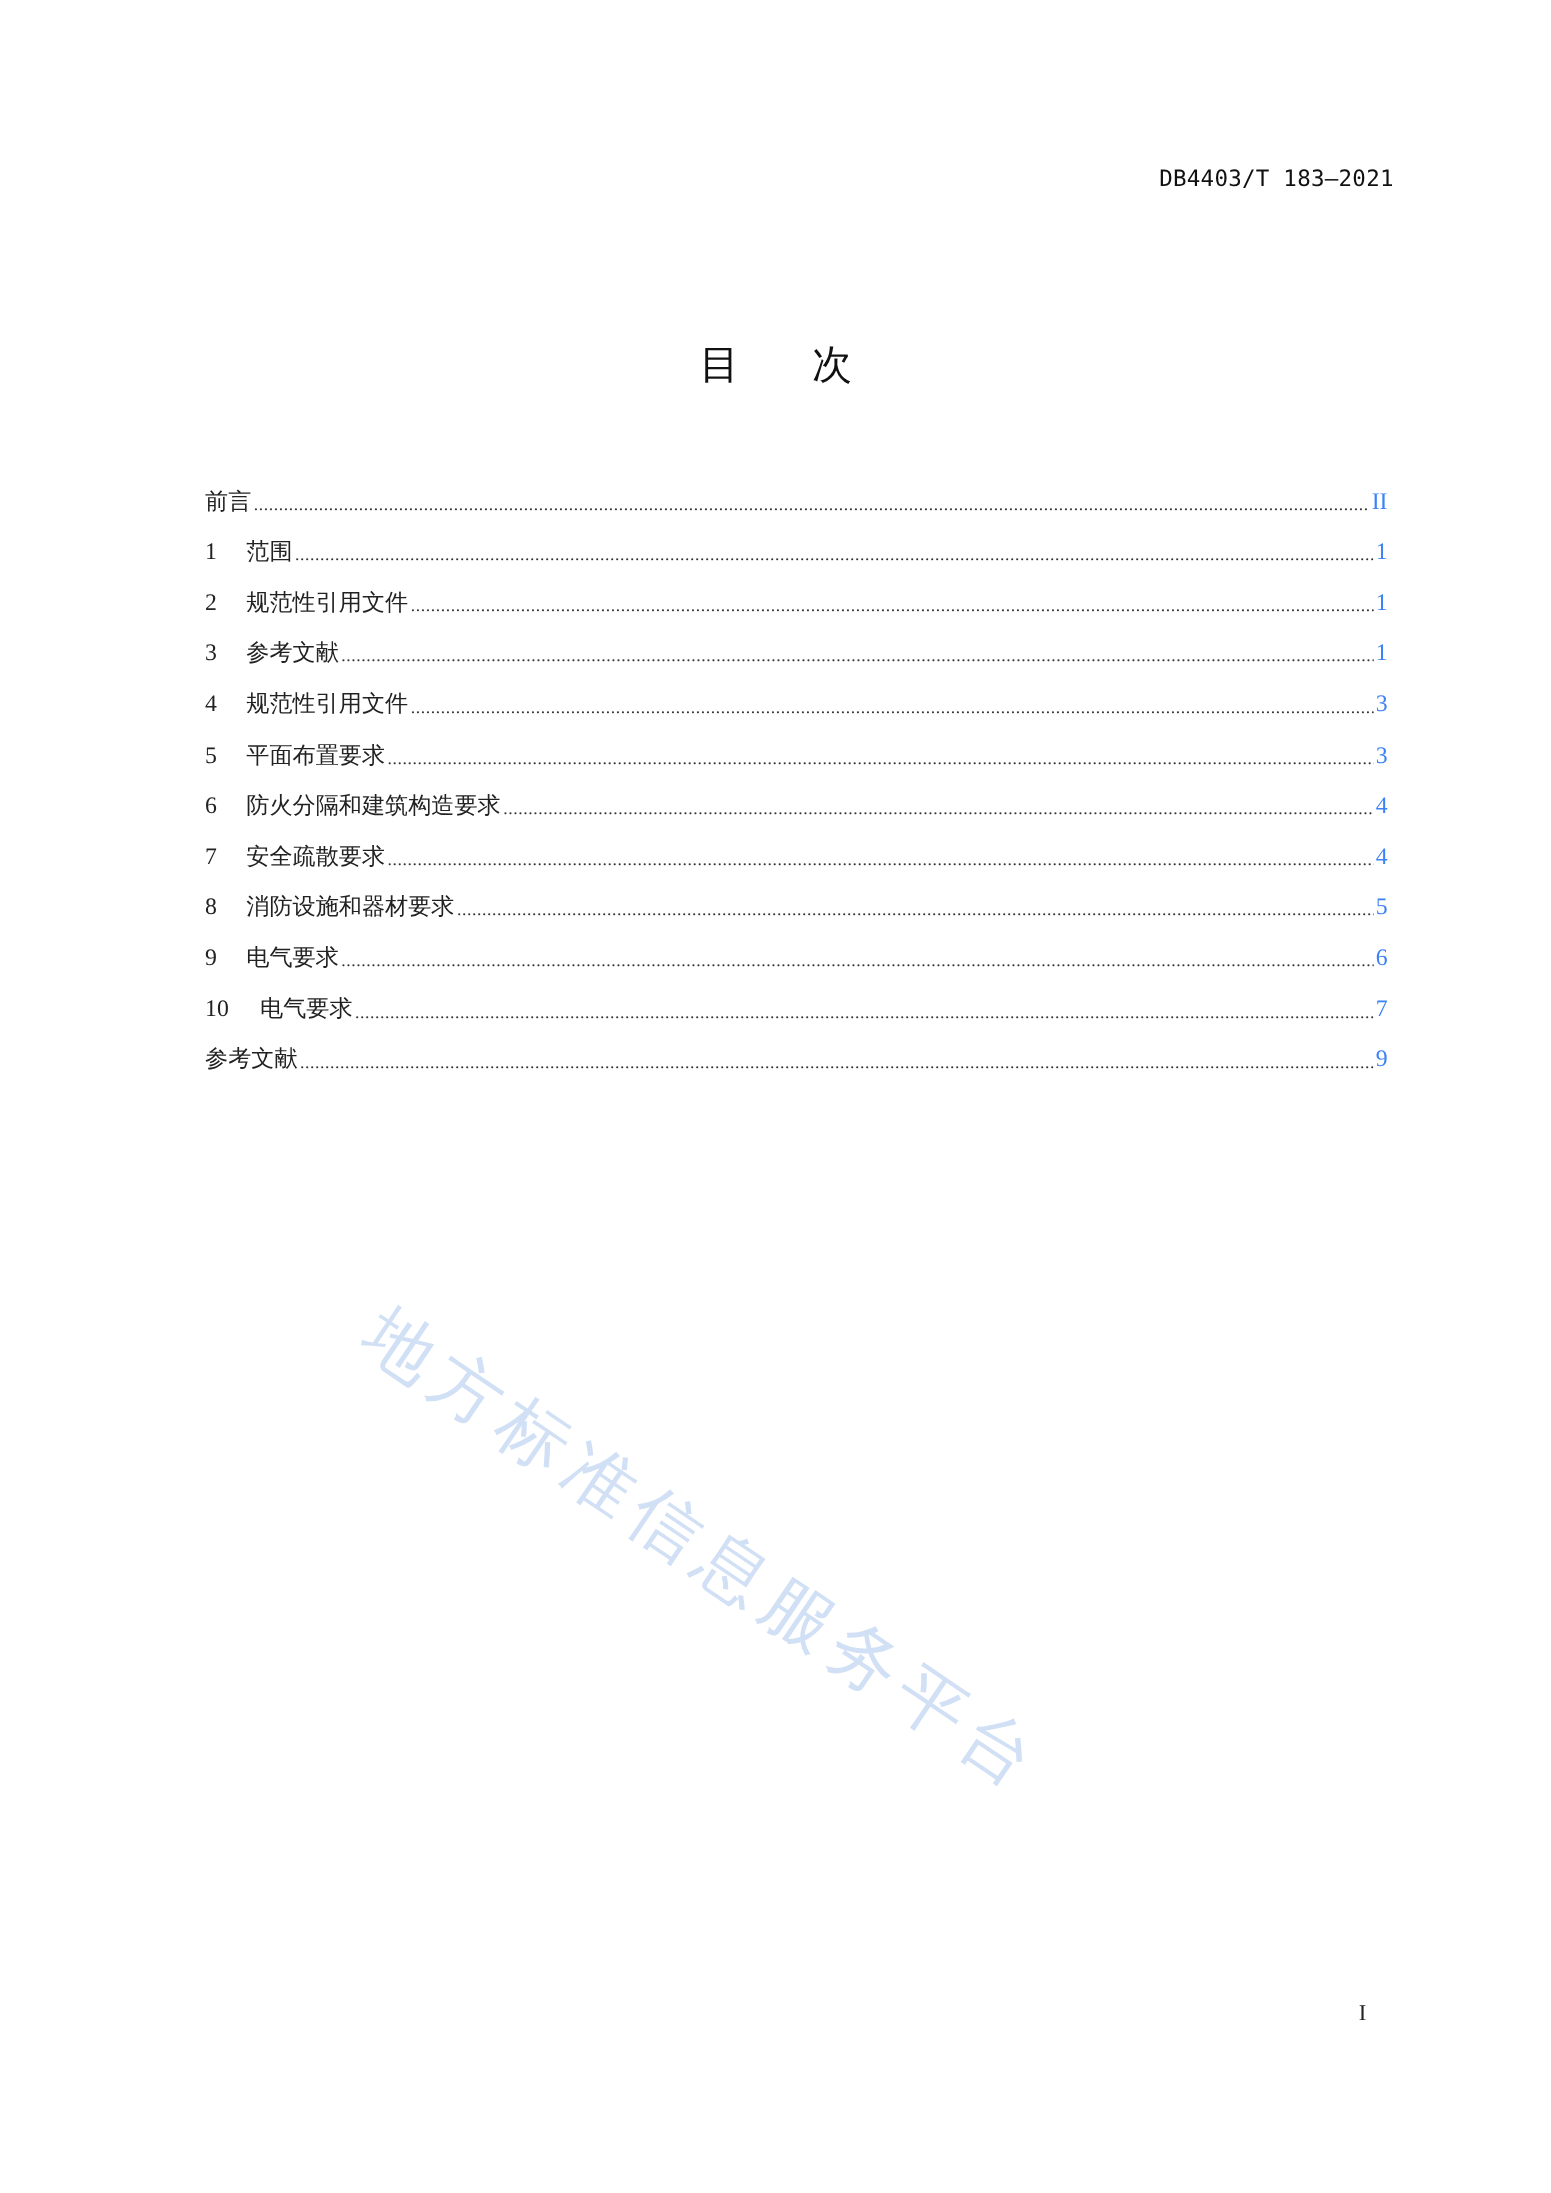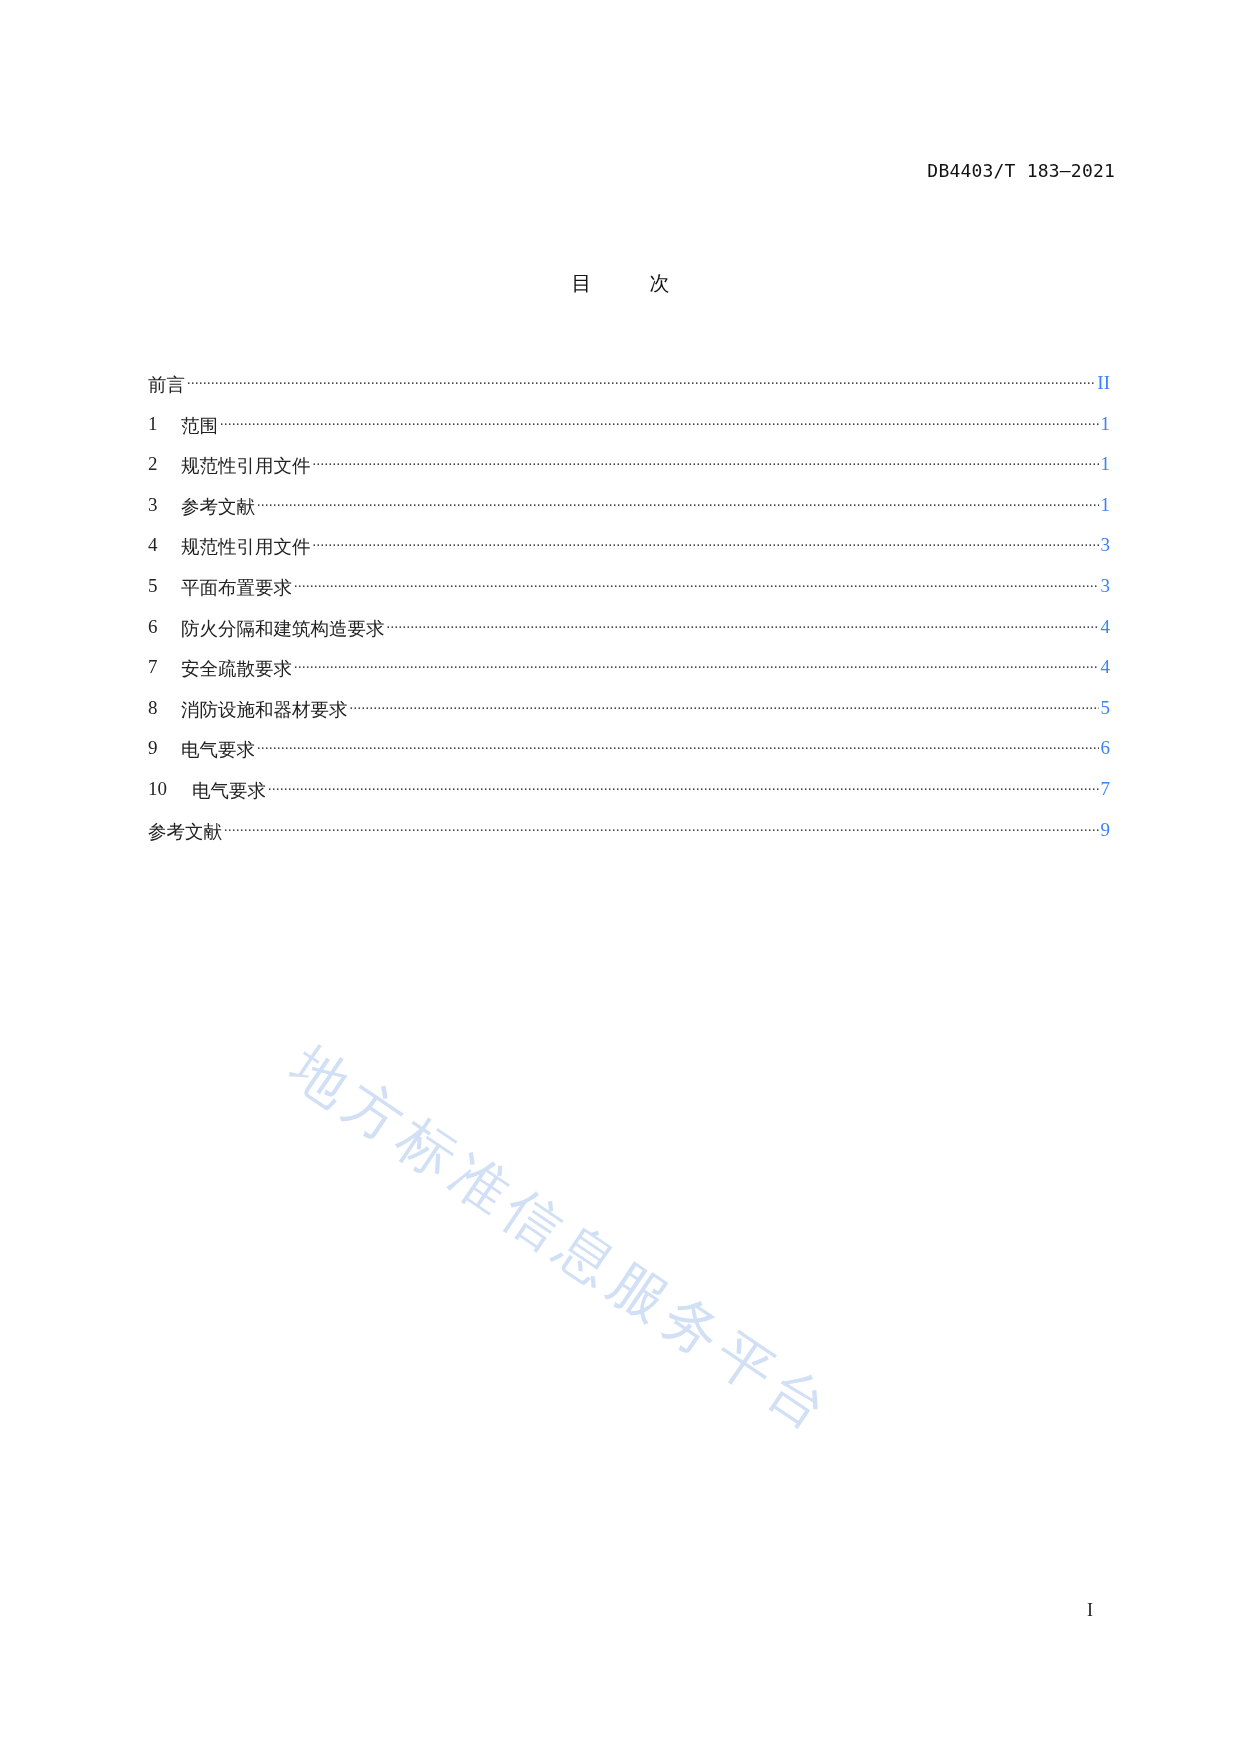--- a/index.html
+++ b/index.html
@@ -1,22 +1,22 @@
 <!DOCTYPE html>
 <html><head>
 <meta charset="utf-8">
 <style>
   html, body { margin:0; padding:0; background:#ffffff; }
   body { width:1241px; height:1754px; position:relative; overflow:hidden; font-family:"DejaVu Serif", serif; color:#1a1a1a; }
-  .doc-code { position:absolute; top:160px; right:126px; font-family:"DejaVu Sans Mono","Liberation Mono", monospace; font-size:18px; letter-spacing:0.2px; color:#111; }
-  .toc-title { position:absolute; top:270px; left:0; width:100%; text-align:center; font-family:Liberation Mono, monospace; font-size:20px; color:#111; }
+  .doc-code { position:absolute; top:133px; right:126px; font-family:"DejaVu Sans Mono","Liberation Mono", monospace; font-size:18px; letter-spacing:0.2px; color:#111; }
+  .toc-title { position:absolute; top:270px; left:0; width:100%; text-align:center; font-family:Liberation Mono, monospace; font-size:32px; color:#111; }
   .toc-title span { display:inline-block; }
   .toc-title .gap { width:58px; }
   .toc { position:absolute; top:372px; left:148px; width:962px; }
-  .toc-row { display:flex; align-items:flex-start; height:40.6px; font-size:19px; color:#222; }
+  .toc-row { display:flex; align-items:flex-end; height:40.6px; font-size:19px; color:#222;margin-left:16px; }
   .toc-num { display:inline-block; width:33px; flex:none; font-family:"Liberation Serif", serif; font-size:19px; }
   .toc-num.wide { width:44px; }
   .toc-label { flex:none; white-space:nowrap; font-family:"DejaVu Sans", sans-serif; font-size:18.5px; }
   .toc-dots { flex:1 1 auto; overflow:hidden; white-space:nowrap; margin:0 2px; font-family:"Liberation Serif", serif; font-size:14px; letter-spacing:0.5px; color:#333; }
   .toc-dots::before { content:"................................................................................................................................................................................................................................................................................................................................................"; }
   .toc-page { flex:none; font-family:"Liberation Serif", serif; font-size:19px; color:#3b82f6; text-align:right; }
   .watermark { position:absolute; left:318px; top:1030px; font-family:"DejaVu Sans", sans-serif; font-size:56px; color:#c9dbf3; transform:rotate(34deg); transform-origin:0 0; white-space:nowrap; letter-spacing:8px; opacity:0.85; }
   .page-number { position:absolute; top:1600px; right:148px; font-family:"Liberation Serif", serif; font-size:18px; color:#222; }
 </style>
 </head>

